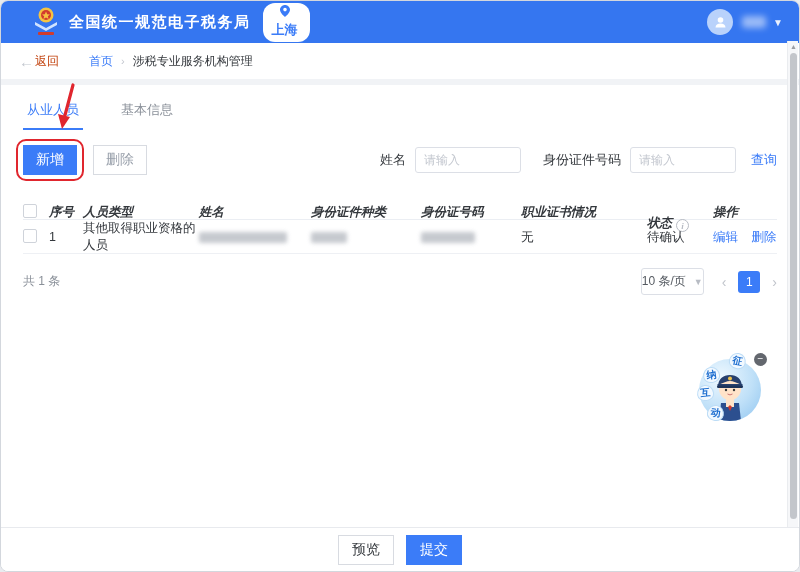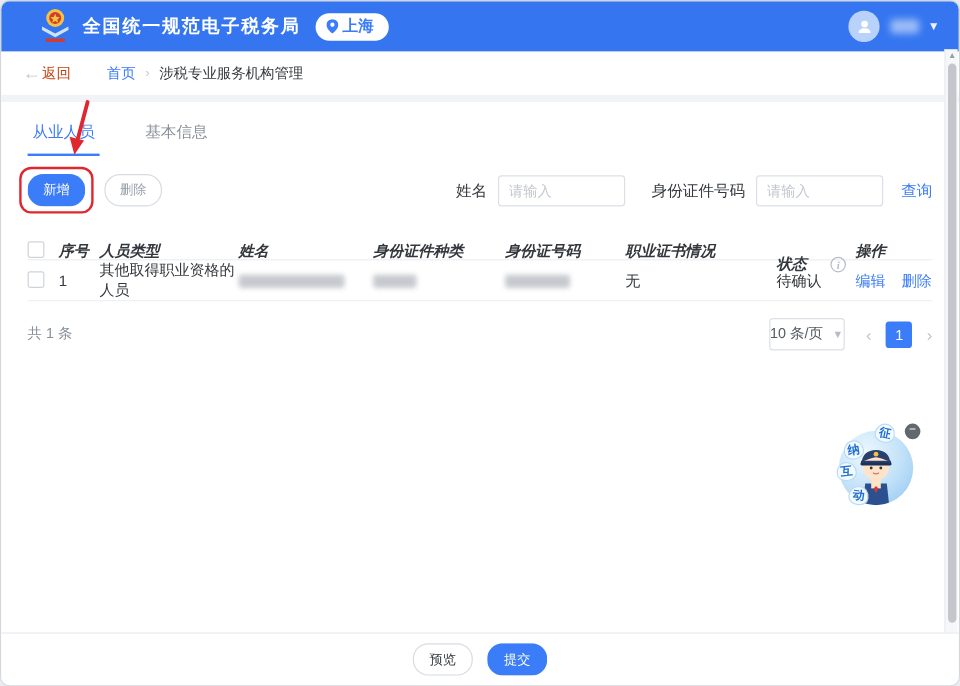--- a/index.html
+++ b/index.html
@@ -6,57 +6,57 @@
   html,body { background:#e9ebef; font-family:"Liberation Sans","DejaVu Sans",sans-serif; }
   #window {
     position:relative; width:800px; height:572px; margin:0 auto;
     background:#fff; border:1px solid #d3d7dd; border-radius:8px; overflow:hidden;
   }
   
   .topbar { height:42px; background:#3576f0; display:flex; align-items:center; padding:0 16px; }
   .logo { width:26px; height:30px; margin-left:16px; flex:0 0 auto; }
   .app-title { color:#fff; font-size:15px; font-weight:700; letter-spacing:1.5px; margin-left:10px; }
   .loc-badge { display:flex; align-items:center; gap:4px; background:#fff; color:#3b7cf8;
-    font-size:13px; font-weight:700; border-radius:12px; padding:2px 12px 3px 9px; margin-left:12px; }
+    font-size:13px; font-weight:700; border-radius:12px; padding:2px 12px 3px 9px; margin-left:12px;flex-direction:column; }
   .spacer { flex:1; }
   .avatar { width:26px; height:26px; border-radius:50%; background:#b9d2fb; display:flex; align-items:center; justify-content:center; }
   .user-blur { width:24px; height:12px; margin:0 7px 0 9px; background:rgba(255,255,255,.5); border-radius:3px; filter:blur(3px); }
   .hdr-chevron { color:#fff; font-size:10px; opacity:.9; }
   
   .crumbbar { height:36px; background:#fff; display:flex; align-items:center; padding:0 18px; font-size:12px; }
   .back-arrow { color:#c3c7cf; font-size:15px; line-height:1; }
   .back-label { color:#c2410c; margin-left:1px; }
   .crumb-home { color:#3b7cf8; margin-left:30px; cursor:pointer; }
   .crumb-sep { color:#c3c7cf; margin:0 8px; font-size:11px; }
   .crumb-cur { color:#34383d; }
   .greyband { height:6px; background:#f1f3f6; }
   
   .content { position:relative; height:446px; background:#fff; padding:14px 22px 0 22px; }
   .tabs { display:flex; gap:34px; font-size:13px; }
   .tab { color:#8a9099; padding:2px 4px 9px 4px; cursor:pointer; }
   .tab.active { color:#3b7cf8; border-bottom:2px solid #3b7cf8; }
   .toolbar { display:flex; align-items:center; margin-top:15px; }
-  .btn { font-size:11px; border-radius:13px; padding:5px 12px; cursor:pointer; border:1px solid transparent; }
+  .btn { font-size:14px; border-radius:0; padding:5px 12px; cursor:pointer; border:1px solid transparent; }
   .btn-primary { background:#3b7cf8; color:#fff; }
   .btn-plain { background:#fff; color:#99a0ab; border-color:#d8dbe1; }
   .add-wrap { position:relative; }
   .red-box { position:absolute; left:-7px; top:-6px; right:-7px; bottom:-6px;
     border:2.5px solid #e0262e; border-radius:10px; pointer-events:none; }
   .del-btn { margin-left:16px; }
   .fld-label { font-size:13px; color:#34383d; margin-right:9px; }
   .fld-input { width:106px; height:26px; border:1px solid #dcdfe6; border-radius:3px; padding:0 8px; font-size:12px; color:#333; }
   .fld-input::placeholder { color:#c3c7cf; }
   .gap20 { width:22px; }
   .query-link { color:#3b7cf8; font-size:13px; margin-left:15px; cursor:pointer; }
   
   .grid { display:grid; grid-template-columns:26px 34px 116px 112px 110px 100px 126px 66px 1fr; align-items:center; }
   .thead { margin-top:17px; height:28px; border-bottom:1px solid #ebeef3; font-size:12.5px; font-weight:700; color:#34383d;font-style:italic; }
   .trow { height:34px; border-bottom:1px solid #eef0f4; font-size:12.5px; color:#34383d; }
   .chk { width:14px; height:14px; border:1px solid #cfd3da; border-radius:2px; background:#fff; cursor:pointer; }
-  .th-status { display:flex; align-items:center; gap:20px;margin-top:23px; }
+  .th-status { display:flex; align-items:flex-end; gap:4px;margin-top:23px; }
   .info-i { width:13px; height:13px; border:1px solid #b8bcc4; border-radius:50%; color:#b8bcc4;
     font-size:9px; font-family:"Liberation Serif",serif; display:flex; align-items:center; justify-content:center; }
   .blurpill { height:11px; background:#b8bcc3; border-radius:2px; filter:blur(2px); opacity:.8; }
   .bw-name { width:88px; } .bw-type { width:36px; } .bw-num { width:54px; }
   .cell-actions a { color:#3b7cf8; text-decoration:none; cursor:pointer; }
   .cell-actions a + a { margin-left:10px; }
   
   .pager { display:flex; align-items:center; margin-top:14px; font-size:12px; color:#8a9099; }
   .psize { display:flex; align-items:center; gap:8px; border:1px solid #dcdfe6; border-radius:3px;
     padding:4px 0; color:#555a61; cursor:pointer;margin-left:16px; }

